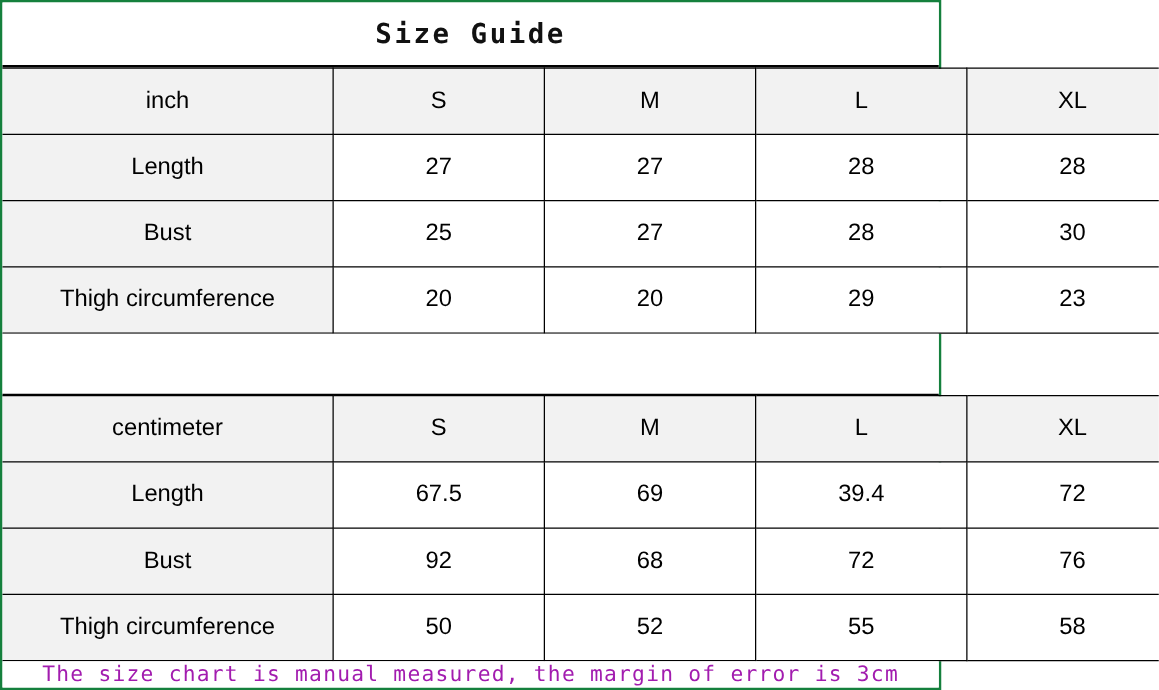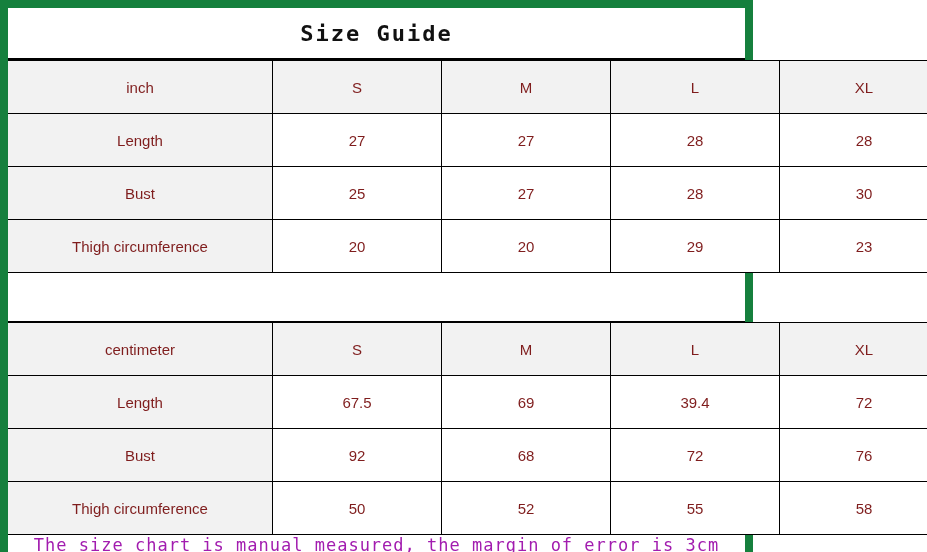--- a/index.html
+++ b/index.html
@@ -11,21 +11,21 @@
     width: 927px;
     height: 552px;
     font-family: "Liberation Sans", sans-serif;
     color: #1a1a1a;
     overflow: hidden;
   }
   .sheet {
     width: 753px;
     height: 552px;
     box-sizing: border-box;
-    border: 8px solid #15803d;
+    border: 2px solid #15803d;
     display: flex;
     flex-direction: column;
     background: #ffffff;
   }
   .title-row {
     height: 50px;
     min-height: 50px;
     display: flex;
     align-items: center;
     justify-content: center;
@@ -44,22 +44,22 @@
     border-collapse: collapse;
     table-layout: fixed;
   }
   table.size-table td {
     border: 1px solid #000000;
     border-left: none;
     border-right: none;
     height: 50px;
     text-align: center;
     vertical-align: middle;
-    font-size: 15px;
-    color: #7f1d1d;
+    font-size: 19px;
+    color: #000000;
     background: #ffffff;
   }
   table.size-table td.label-col {
     width: 262px;
     background: #f2f2f2;
     border-right: 1px solid #000000;
   }
   table.size-table tr.header-row td {
     background: #f2f2f2;
   }

